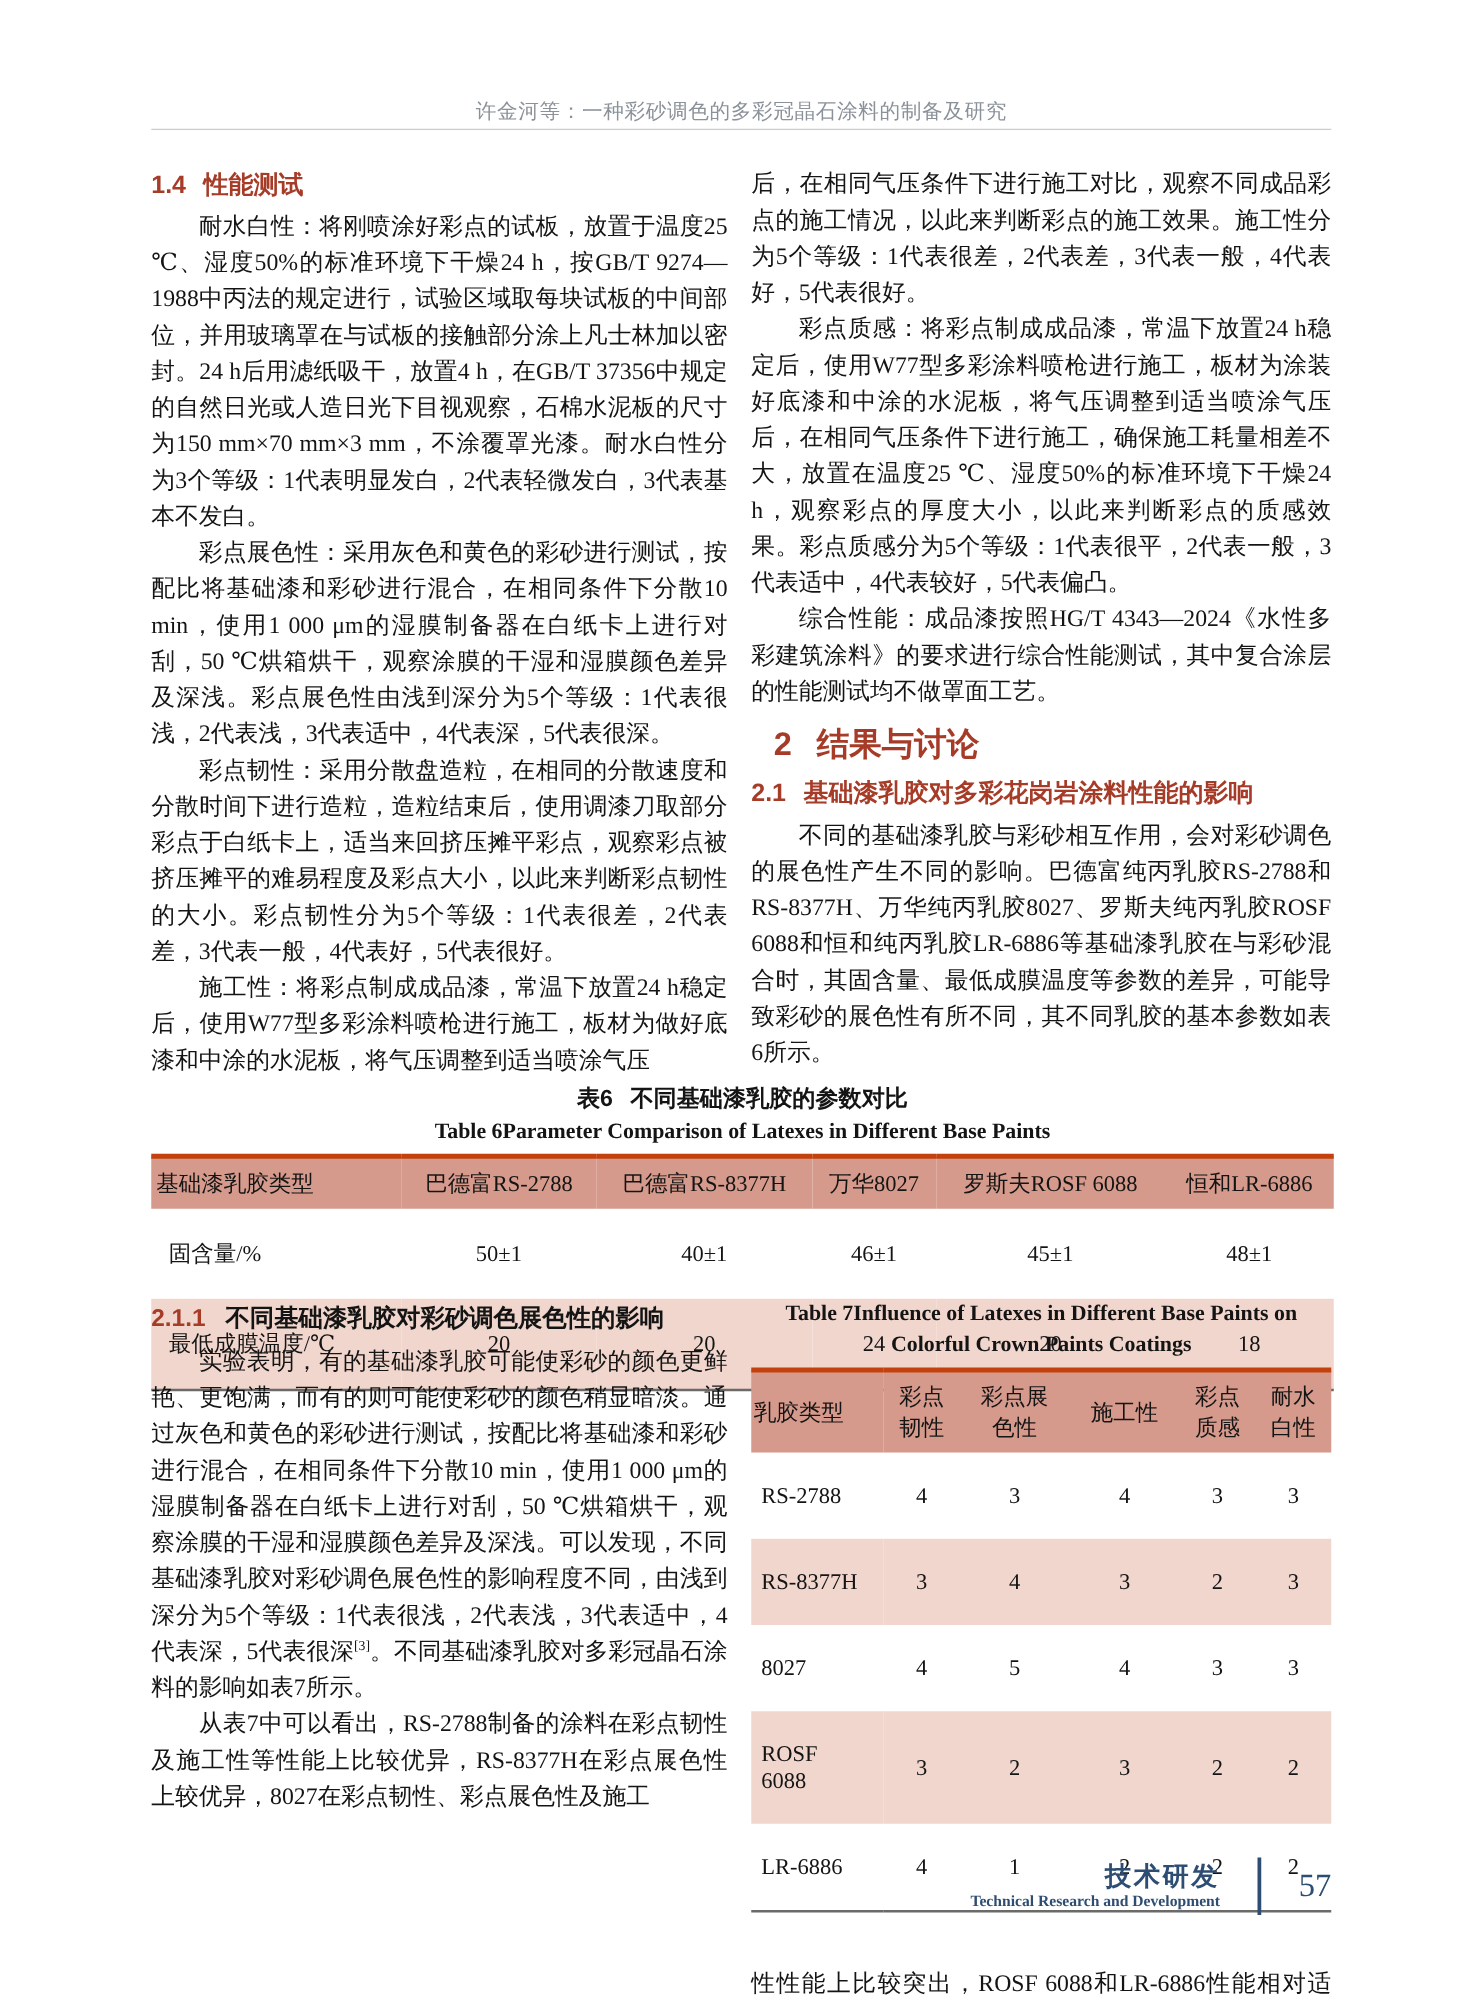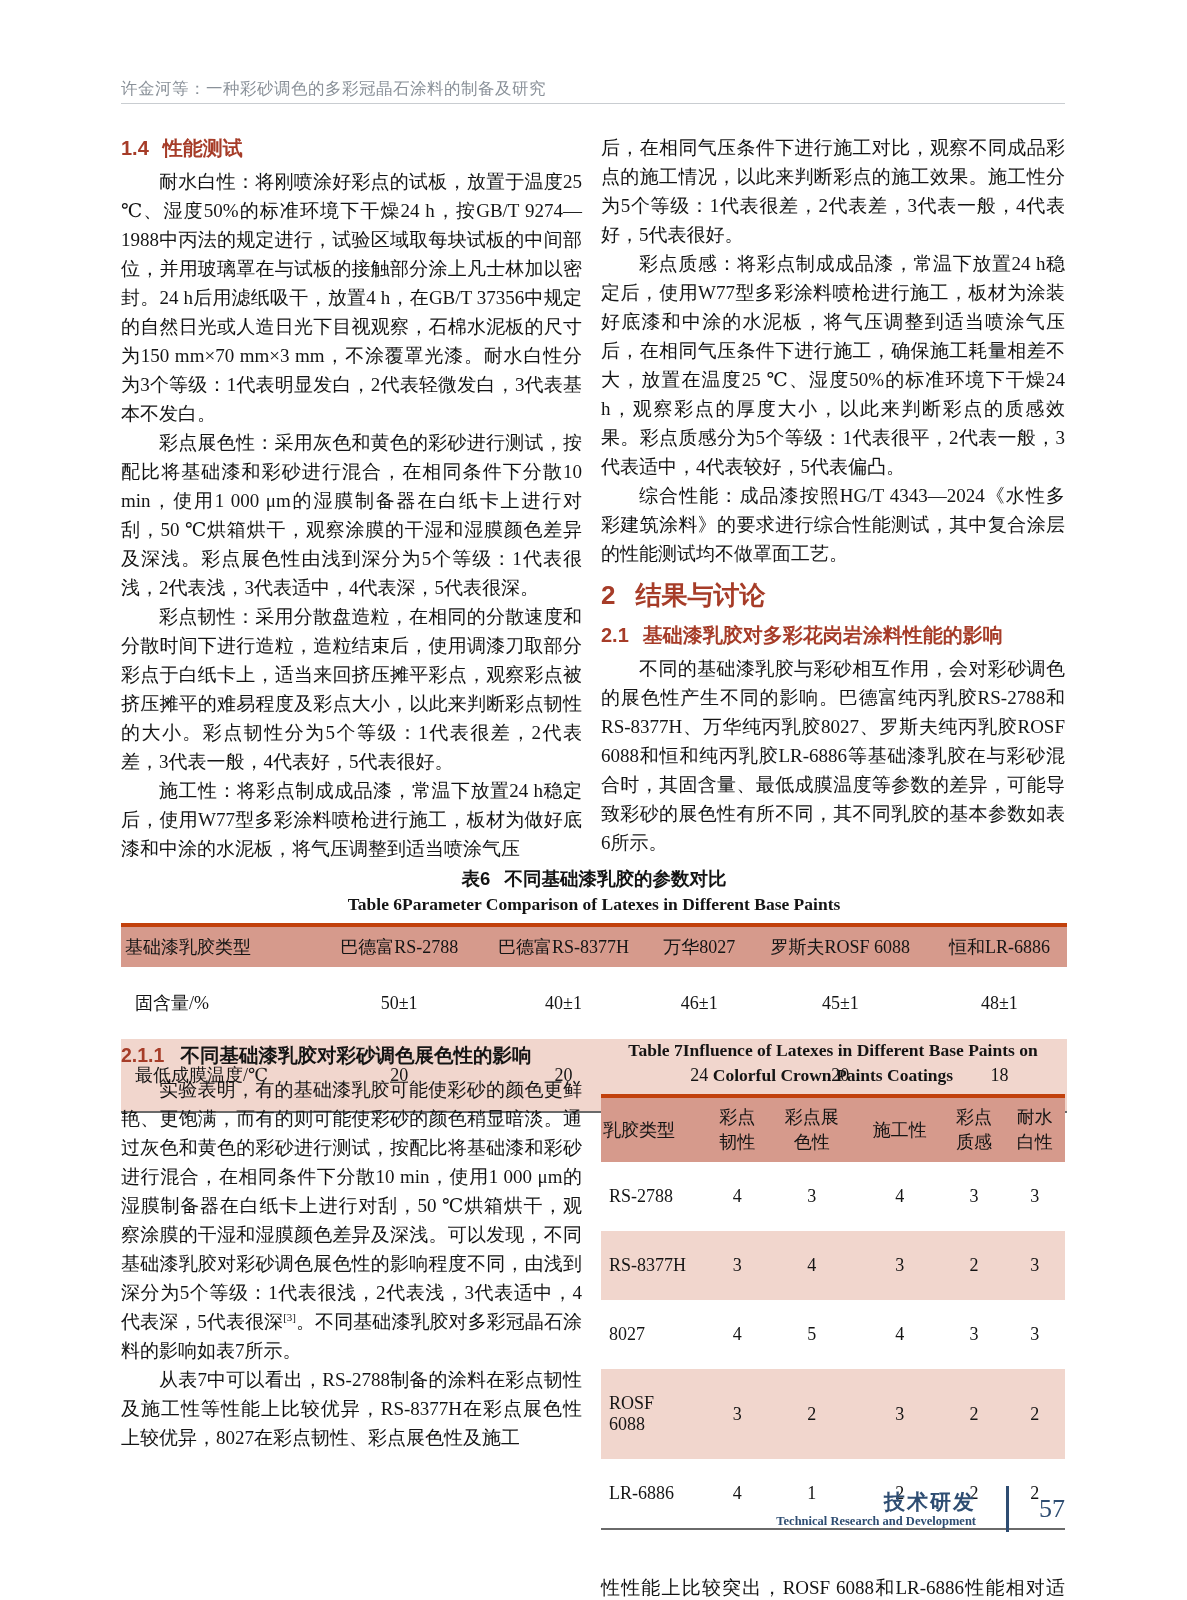--- a/index.html
+++ b/index.html
@@ -12,21 +12,21 @@
   }
   *{box-sizing:border-box;}
   html,body{margin:0;padding:0;}
   body{
     width:1187px;height:1600px;position:relative;background:#ffffff;
     font-family:"Liberation Serif","DejaVu Serif",serif;color:var(--ink);
     overflow:hidden;
   }
   .running-head{
     position:absolute;left:121px;top:78px;width:944px;
-    text-align:left;font-size:16.5px;color:var(--header-gray);
+    text-align:center;font-size:16.5px;color:var(--header-gray);
     font-family:"Liberation Sans","DejaVu Sans",sans-serif;letter-spacing:.5px;
   }
   .head-rule{
     position:absolute;left:121px;top:103px;width:944px;height:1px;background:#c9cdd1;
   }
   .col{position:absolute;text-align:justify;}
   .col-left-1{left:121px;top:133px;width:461px;}
   .col-right-1{left:601px;top:133px;width:464px;}
   .col-left-2{left:121px;top:1040px;width:461px;}
   .col-right-2{left:601px;top:1038px;width:464px;}
@@ -35,21 +35,21 @@
   p.cont{text-indent:0;}
   sup.ref{font-size:11px;line-height:0;}
 
   .h-sec-sm{
     font-family:"Liberation Sans","DejaVu Sans",sans-serif;font-weight:bold;
     color:var(--accent-red);font-size:20px;line-height:30px;margin:0 0 4px 0;text-align:left;
   }
   .h-sec-sm .h-num{margin-right:14px;}
   .h-sec-lg{
     font-family:"Liberation Sans","DejaVu Sans",sans-serif;font-weight:bold;
-    color:var(--accent-red);font-size:26px;line-height:34px;margin:10px 0 8px 0;text-align:left;
+    color:var(--accent-red);font-size:26px;line-height:34px;margin:10px 0 8px 18px;text-align:left;
   }
   .h-sec-lg .h-num{margin-right:20px;}
   .h-sub{
     font-size:19.5px;line-height:30px;margin:0 0 4px 0;text-align:left;
     font-family:"Liberation Serif","DejaVu Serif",serif;
   }
   .h-sub .h-num{color:var(--accent-red);font-family:"Liberation Sans","DejaVu Sans",sans-serif;margin-right:16px;}
 
   .tbl-block-6{position:absolute;left:121px;top:866px;width:946px;}
   .tbl-title-zh{

